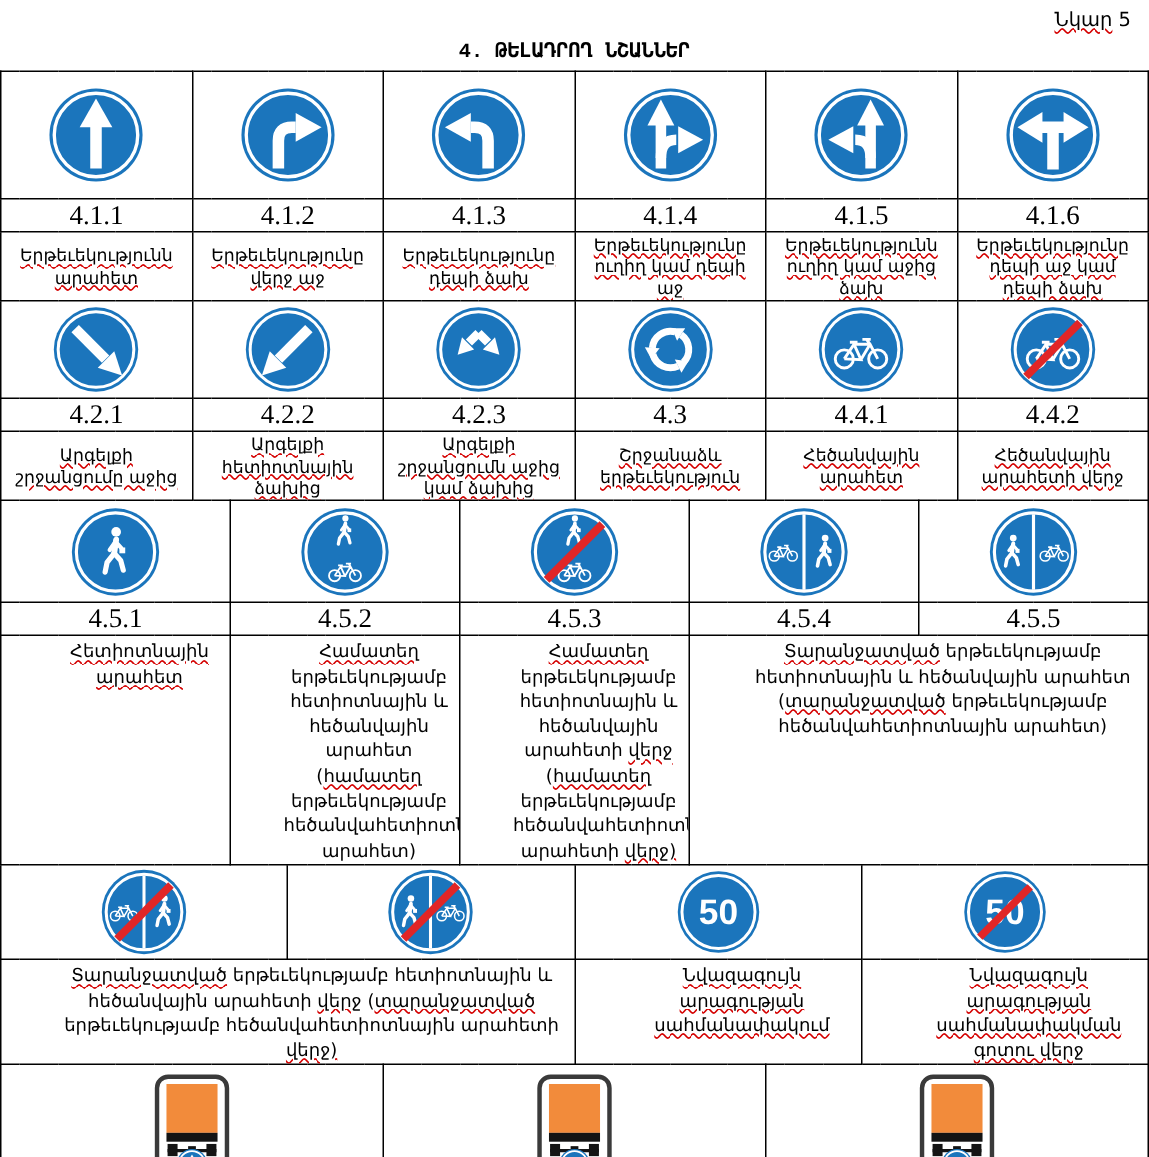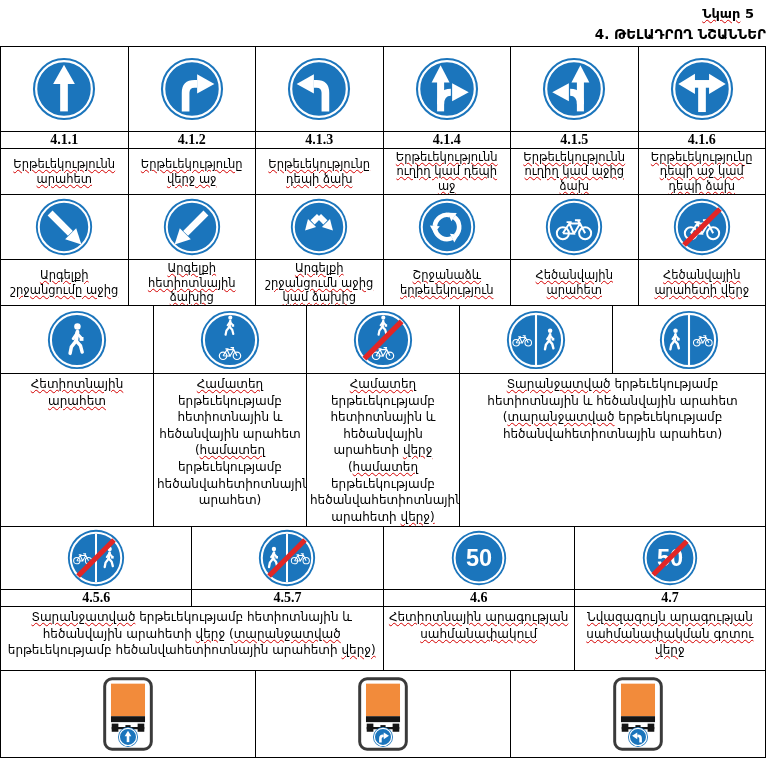--- a/index.html
+++ b/index.html
@@ -1,24 +1,24 @@
 <!DOCTYPE html>
 <html><head>
 <meta charset="utf-8">
 <style>
   html,body{margin:0;padding:0;background:#fff;}
   body{width:766px;font-family:"DejaVu Sans",sans-serif;color:#000;}
-  .fig{text-align:right;padding:6px 12px 0 0;font-size:13px;height:17px;font-weight:bold;}
-  .title{text-align:right;font-weight:bold;font-size:13.5px;margin:3px 0 4px 0;}
+  .fig{text-align:right;padding:6px 12px 0 0;font-size:13px;height:17px;}
+  .title{text-align:center;font-weight:bold;font-size:13.5px;margin:3px 0 4px 0;font-family:Liberation Mono, monospace;}
   table{border-collapse:collapse;table-layout:fixed;width:766px;}
   td{border:1px solid #000;text-align:center;padding:1px 3px;overflow:hidden;}
   td.sign{vertical-align:middle;padding:2px;}
-  td.num{font-family:"Liberation Serif","DejaVu Serif",serif;font-size:14px;padding:0;font-weight:bold;}
+  td.num{font-family:"Liberation Serif","DejaVu Serif",serif;font-size:18px;padding:0;}
   td.lbl{font-size:11.5px;line-height:1.25;vertical-align:middle;}
-  td.top{vertical-align:top;padding-top:2px;font-size:12px;line-height:1.38;}
+  td.top{vertical-align:top;padding-top:2px;font-size:12px;line-height:1.38;padding-left:35px;}
   .sA{height:80px}.sB{height:60px}.sC{height:63px}.sD{height:58px}.sE{height:82px}
   .n{height:16px}
   .lA{height:28px}.lB{height:34px}.lC{height:136px}.lD{height:60px}
   .sq{text-decoration-line:underline;text-decoration-style:wavy;text-decoration-color:#d40000;text-decoration-thickness:1px;text-underline-offset:1px;}
   svg.s{display:block;margin:0 auto;}
 </style>
 </head>
 <body>
 
 <svg style="position:absolute;width:0;height:0" aria-hidden="true">
@@ -127,21 +127,21 @@
     <td class="num n" colspan="10">4.1.3</td>
     <td class="num n" colspan="10">4.1.4</td>
     <td class="num n" colspan="10">4.1.5</td>
     <td class="num n" colspan="10">4.1.6</td>
   </tr>
 
   <tr>
     <td class="lbl lA" colspan="10"><span class="sq">Երթեւեկությունն արահետ</span></td>
     <td class="lbl lA" colspan="10"><span class="sq">Երթեւեկությունը վերջ աջ</span></td>
     <td class="lbl lA" colspan="10"><span class="sq">Երթեւեկությունը դեպի ձախ</span></td>
-    <td class="lbl lA" colspan="10"><span class="sq">Երթեւեկությունն ուղիղ կամ դեպի աջ</span></td>
+    <td class="lbl lA" colspan="10"><span class="sq">Երթեւեկությունը ուղիղ կամ դեպի աջ</span></td>
     <td class="lbl lA" colspan="10"><span class="sq">Երթեւեկությունն ուղիղ կամ աջից ձախ</span></td>
     <td class="lbl lA" colspan="10"><span class="sq">Երթեւեկությունը դեպի աջ կամ դեպի ձախ</span></td>
   </tr>
 
   <tr>
     <td class="sign sB" colspan="10">
       <svg class="s" width="58" height="58" viewBox="0 0 100 100">
         <use href="#ring"></use>
             <line x1="26" y1="26" x2="61" y2="61" stroke="#fff" stroke-width="12"></line>
             <polygon points="80,80 71,52 52,71" fill="#fff"></polygon>
@@ -186,20 +186,28 @@
     </td>
     <td class="sign sB" colspan="10">
       <svg class="s" width="58" height="58" viewBox="0 0 100 100">
         <use href="#ring"></use>
             <use href="#bike" transform="translate(50,52) scale(0.8) translate(-50,-52)"></use>
         <line x1="19" y1="81" x2="81" y2="19" stroke="#e12626" stroke-width="9"></line>
       </svg>
     </td>
   </tr>
 
+  <tr>
+    <td class="num n" colspan="10">4.2.1</td>
+    <td class="num n" colspan="10">4.2.2</td>
+    <td class="num n" colspan="10">4.2.3</td>
+    <td class="num n" colspan="10">4.3</td>
+    <td class="num n" colspan="10">4.4.1</td>
+    <td class="num n" colspan="10">4.4.2</td>
+  </tr>
 
   <tr>
     <td class="lbl lB" colspan="10"><span class="sq">Արգելքի շրջանցումը աջից</span></td>
     <td class="lbl lB" colspan="10"><span class="sq">Արգելքի հետիոտնային ձախից</span></td>
     <td class="lbl lB" colspan="10"><span class="sq">Արգելքի շրջանցումն աջից կամ ձախից</span></td>
     <td class="lbl lB" colspan="10"><span class="sq">Շրջանաձև երթեւեկություն</span></td>
     <td class="lbl lB" colspan="10"><span class="sq">Հեծանվային արահետ</span></td>
     <td class="lbl lB" colspan="10"><span class="sq">Հեծանվային արահետի վերջ</span></td>
   </tr>
 
@@ -236,20 +244,27 @@
     <td class="sign sC" colspan="12">
       <svg class="s" width="60" height="60" viewBox="0 0 100 100">
         <use href="#ring"></use>
             <line x1="50" y1="8" x2="50" y2="92" stroke="#fff" stroke-width="3.5"></line>
         <use href="#ped" transform="translate(27,50) scale(0.5) translate(-48,-50)"></use>
         <use href="#bike" transform="translate(73,50) scale(0.42) translate(-50,-52)"></use>
       </svg>
     </td>
   </tr>
 
+  <tr>
+    <td class="num n" colspan="12">4.5.1</td>
+    <td class="num n" colspan="12">4.5.2</td>
+    <td class="num n" colspan="12">4.5.3</td>
+    <td class="num n" colspan="12">4.5.4</td>
+    <td class="num n" colspan="12">4.5.5</td>
+  </tr>
 
   <tr>
     <td class="lbl top lC" colspan="12"><span class="sq">Հետիոտնային արահետ</span></td>
     <td class="lbl top lC" colspan="12"><span class="sq">Համատեղ</span><span> երթեւեկությամբ հետիոտնային և հեծանվային արահետ (</span><span class="sq">համատեղ</span><span> երթեւեկությամբ հեծանվահետիոտնային արահետ)</span></td>
     <td class="lbl top lC" colspan="12"><span class="sq">Համատեղ</span><span> երթեւեկությամբ հետիոտնային և հեծանվային արահետի </span><span class="sq">վերջ</span><span> (</span><span class="sq">համատեղ</span><span> երթեւեկությամբ հեծանվահետիոտնային արահետի </span><span class="sq">վերջ)</span></td>
     <td class="lbl top lC" colspan="24"><span class="sq">Տարանջատված</span><span> երթեւեկությամբ հետիոտնային և հեծանվային արահետ (</span><span class="sq">տարանջատված</span><span> երթեւեկությամբ հեծանվահետիոտնային արահետ)</span></td>
   </tr>
 
   <tr>
     <td class="sign sD" colspan="15">
@@ -278,30 +293,24 @@
     </td>
     <td class="sign sD" colspan="15">
       <svg class="s" width="56" height="56" viewBox="0 0 100 100">
         <use href="#ring"></use>
             <text x="50" y="64" text-anchor="middle" font-family="Liberation Sans, DejaVu Sans, sans-serif" font-size="42" font-weight="bold" fill="#fff">50</text>
         <line x1="20" y1="80" x2="80" y2="20" stroke="#e12626" stroke-width="9"></line>
       </svg>
     </td>
   </tr>
 
-  <tr>
-    <td class="num n" colspan="15">4.5.6</td>
-    <td class="num n" colspan="15">4.5.7</td>
-    <td class="num n" colspan="15">4.6</td>
-    <td class="num n" colspan="15">4.7</td>
-  </tr>
 
   <tr>
     <td class="lbl top lD" colspan="30"><span class="sq">Տարանջատված</span><span> երթեւեկությամբ հետիոտնային և հեծանվային արահետի </span><span class="sq">վերջ</span><span> (</span><span class="sq">տարանջատված</span><span> երթեւեկությամբ հեծանվահետիոտնային արահետի </span><span class="sq">վերջ)</span></td>
-    <td class="lbl top lD" colspan="15"><span class="sq">Հետիոտնային արագության սահմանափակում</span></td>
+    <td class="lbl top lD" colspan="15"><span class="sq">Նվազագույն արագության սահմանափակում</span></td>
     <td class="lbl top lD" colspan="15"><span class="sq">Նվազագույն արագության սահմանափակման գոտու վերջ</span></td>
   </tr>
 
   <tr>
     <td class="sign sE" colspan="20">
       <svg class="s" width="52" height="74" viewBox="0 0 70 100">
         <use href="#truck"></use>
         <line x1="35" y1="88" x2="35" y2="78" stroke="#fff" stroke-width="3.5"></line>
             <polygon points="35,72.5 30.5,80 39.5,80" fill="#fff"></polygon>
       </svg>

